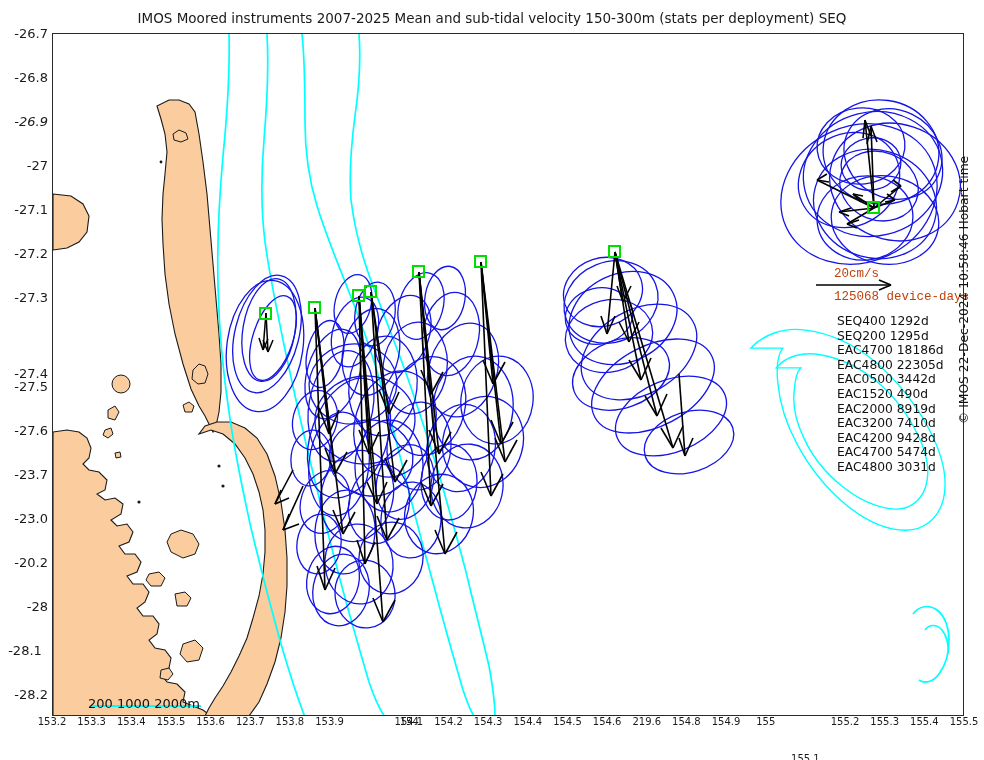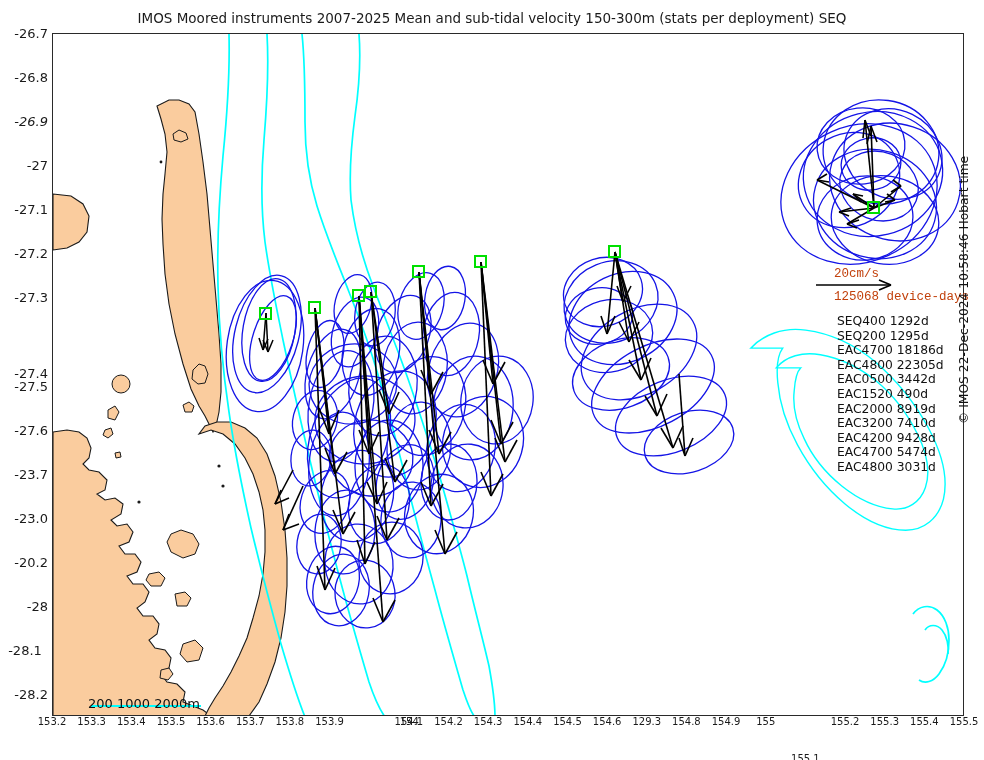--- a/index.html
+++ b/index.html
@@ -434,31 +434,31 @@
     <div class="ylab" style="left: 2px; top: 517.71px;">-23.0</div>
     <div class="ylab" style="left: 2px; top: 561.774px;">-20.2</div>
     <div class="ylab" style="left: 2px; top: 605.839px;">-28</div>
     <div class="ylab" style="left: 2px; top: 649.903px; text-align: center;">-28.1</div>
     <div class="ylab" style="left: 2px; top: 693.968px;">-28.2</div>
     <div class="xlab" style="left: 52px;">153.2</div>
     <div class="xlab" style="left: 91.6522px;">153.3</div>
     <div class="xlab" style="left: 131.304px;">153.4</div>
     <div class="xlab" style="left: 170.957px;">153.5</div>
     <div class="xlab" style="left: 210.609px;">153.6</div>
-    <div class="xlab" style="left: 250.261px;">153.7</div>
+    <div class="xlab" style="left: 250.261px;">123.7</div>
     <div class="xlab" style="left: 289.913px;">153.8</div>
     <div class="xlab" style="left: 329.565px;">153.9</div>
     <div class="xlab" style="left: 369.217px; margin-left: 40px;">154</div>
     <div class="xlab" style="left: 408.87px;">154.1</div>
     <div class="xlab" style="left: 448.522px;">154.2</div>
     <div class="xlab" style="left: 488.174px;">154.3</div>
     <div class="xlab" style="left: 527.826px;">154.4</div>
     <div class="xlab" style="left: 567.478px;">154.5</div>
     <div class="xlab" style="left: 607.13px;">154.6</div>
-    <div class="xlab" style="left: 646.783px;">129.3</div>
+    <div class="xlab" style="left: 646.783px;">219.6</div>
     <div class="xlab" style="left: 686.435px;">154.8</div>
     <div class="xlab" style="left: 726.087px;">154.9</div>
     <div class="xlab" style="left: 765.739px; text-align: center;">155</div>
     <div class="xlab" style="left: 805.391px; margin-top: 37px;">155.1</div>
     <div class="xlab" style="left: 845.043px;">155.2</div>
     <div class="xlab" style="left: 884.696px;">155.3</div>
     <div class="xlab" style="left: 924.348px;">155.4</div>
     <div class="xlab" style="left: 964px;">155.5</div>
   </div>
 

